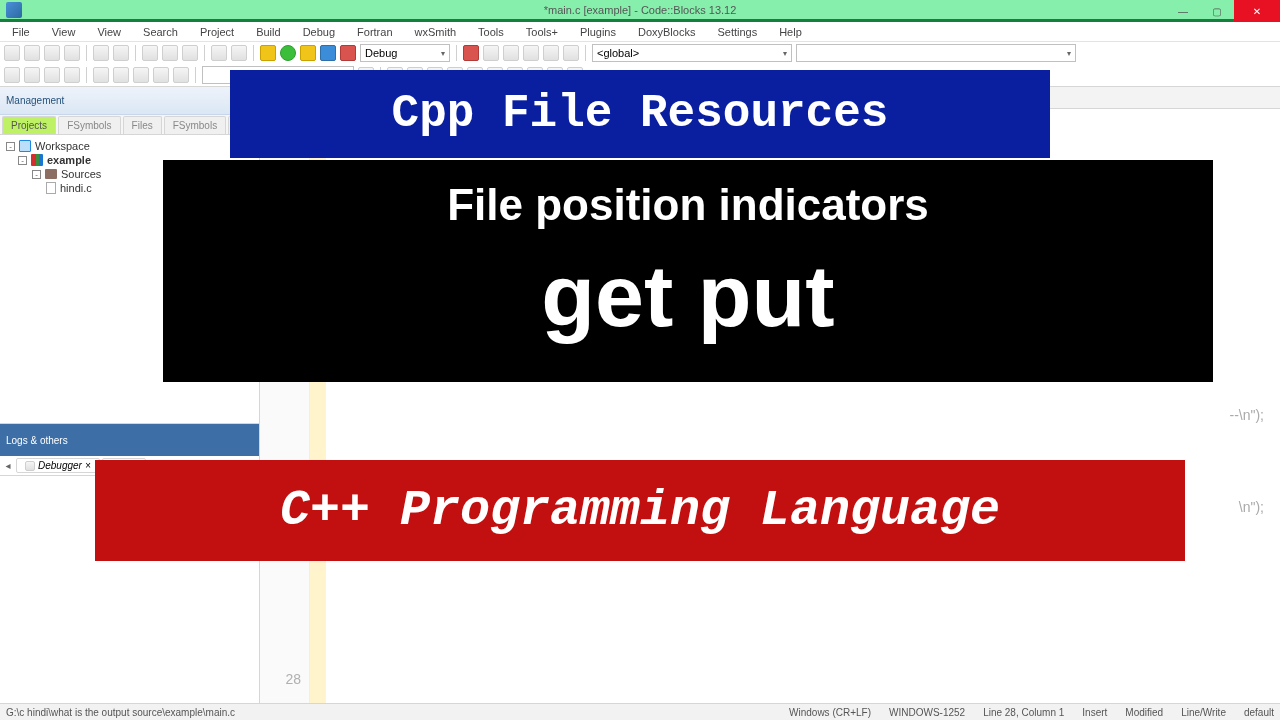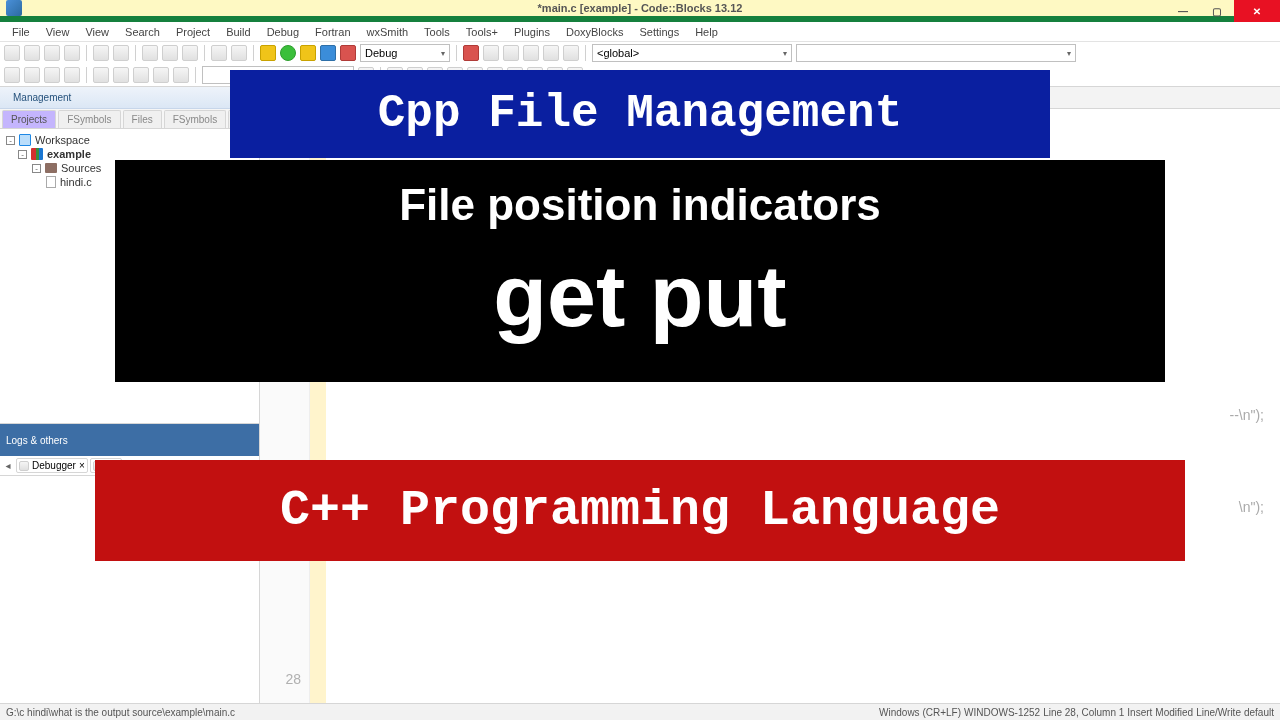--- a/index.html
+++ b/index.html
@@ -1,32 +1,32 @@
 <!DOCTYPE html>
 <html><head>
 <meta charset="utf-8">
 <style>
   * { margin: 0; padding: 0; box-sizing: border-box; font-family: Tahoma, Arial, sans-serif; }
   html, body { width: 1280px; height: 720px; overflow: hidden; background: #fff; }
 
   
   .titlebar {
-    height: 22px; background: #fef9c3; display: flex; align-items: center;
-    border-bottom: 6px solid #15803d; font-size: 11px; color: #555; position: relative; font-weight: bold;
+    height: 22px; background: #86efac; display: flex; align-items: center;
+    border-bottom: 3px solid #15803d; font-size: 11px; color: #555; position: relative;
   }
   .titlebar .app-icon { width: 16px; height: 16px; margin: 0 6px; background: linear-gradient(135deg,#4a90d9,#2c6aa0); border-radius: 2px; }
   .titlebar .title-text { position: absolute; left: 0; right: 0; text-align: center; pointer-events: none; }
   .titlebar .win-controls { position: absolute; right: 0; top: 0; display: flex; height: 22px; }
   .titlebar .win-btn { width: 34px; height: 22px; display: flex; align-items: center; justify-content: center; font-size: 10px; color: #555; }
   .titlebar .win-close { background: #e81123; color: #fff; width: 46px; }
 
   
   .menubar {
     height: 20px; display: flex; align-items: center; font-size: 11px; color: #444;
-    border-bottom: 1px solid #e3e3e3; padding-left: 4px; gap: 0;
+    border-bottom: 1px solid #e3e3e3; padding-left: 4px; gap: 6px;
   }
   .menubar .menu-item { padding: 2px 8px; cursor: default; }
 
   
   .toolbars { border-bottom: 1px solid #d6d6d6; }
   .tb-row { height: 22px; display: flex; align-items: center; gap: 4px; padding: 1px 4px; }
   .tb-sep { width: 1px; height: 16px; background: #d0d0d0; margin: 0 2px; }
   .tb-icon {
     width: 16px; height: 16px; border-radius: 2px; display:inline-block;
     background: linear-gradient(#f5f5f5,#e0e0e0); border:1px solid #cfcfcf;
@@ -42,79 +42,79 @@
   .tb-select .chev { font-size: 8px; color:#666; margin-left:4px; }
   .tb-input {
     height: 18px; font-size: 11px; border: 1px solid #c0c0c0; background: #fff;
     padding: 0 4px; min-width: 160px;
   }
 
   
   .main { display: flex; height: calc(720px - 22px - 20px - 44px - 18px); }
   .left-panel { width: 260px; display:flex; flex-direction:column; border-right:1px solid #d6d6d6; }
   .panel-title {
-    height: 22px; background: linear-gradient(#eef3fa,#dbe7f5); font-size: 10px; color:#26527c;
-    display:flex; align-items:center; padding-left:13px; border-bottom:1px solid #c7d6ea; position:relative;
+    height: 28px; background: linear-gradient(#eef3fa,#dbe7f5); font-size: 10px; color:#26527c;
+    display:flex; align-items:center; padding-left:6px; border-bottom:1px solid #c7d6ea; position:relative;
   }
   .panel-close { position:absolute; right:4px; top:2px; font-size:10px; color:#6a88a8; cursor:default; }
   .proj-tabs {
     height: 20px; display:flex; align-items:flex-end; font-size:10px; color:#555;
     border-bottom:1px solid #d6d6d6; background:#f6f6f6;
   }
-  .proj-tab { padding: 3px 8px; border:1px solid #d6d6d6; border-bottom:none; background:#c4b5fd; margin-left:2px; border-radius:2px 2px 0 0; cursor:default;}
+  .proj-tab { padding: 3px 8px; border:1px solid #d6d6d6; border-bottom:none; background:#bef264; margin-left:2px; border-radius:2px 2px 0 0; cursor:default;}
   .proj-tab.inactive { background:#f0f0f0; color:#888; }
   .tree { flex:1; font-size:11px; color:#333; padding:4px; overflow:hidden; }
   .tree-row { display:flex; align-items:center; gap:4px; padding:1px 0 1px 2px; }
   .tree-indent-1 { padding-left: 14px; }
   .tree-indent-2 { padding-left: 28px; }
   .tree-indent-3 { padding-left: 42px; }
   .twisty { width:9px; height:9px; border:1px solid #888; font-size:8px; line-height:7px; text-align:center; color:#555; }
   .ico-ws { width:12px; height:12px; border:1px solid #1e88e5; background:#bbdefb; border-radius:1px; }
   .ico-proj { width:12px; height:12px; background: linear-gradient(90deg,#d32f2f 40%,#388e3c 40% 70%,#1976d2 70%); border-radius:1px; }
   .ico-folder { width:12px; height:10px; background:#8d6e63; border-radius:1px; }
   .ico-file { width:10px; height:12px; background:#fff; border:1px solid #aaa; position:relative; }
   .bold { font-weight:bold; }
 
   .left-bottom { height: 280px; border-top:1px solid #d6d6d6; display:flex; flex-direction:column; }
   .logs-title {
     height: 32px; background:#3d6ea5; color:#fff; font-size:10px; display:flex; align-items:center;
     padding-left:6px;
   }
   .logs-tabs { height:20px; display:flex; align-items:center; gap:2px; padding:2px 2px; border-bottom:1px solid #d6d6d6; font-size:10px; }
-  .log-tab { display:flex; align-items:center; gap:3px; padding:1px 2px; border:1px solid #d6d6d6; border-radius:2px; background:#fff; }
+  .log-tab { display:flex; align-items:center; gap:3px; padding:1px 8px; border:1px solid #d6d6d6; border-radius:2px; background:#fff;font-style:italic; }
   .log-nav { width:12px; height:12px; font-size:10px; text-align:center; color:#666; }
   .logs-body { flex:1; background:#fff; }
 
   
   .editor-area { flex:1; display:flex; flex-direction:column; position:relative; }
   .ed-tabs { height:22px; display:flex; align-items:flex-end; background:#f3f3f3; border-bottom:1px solid #d6d6d6; padding-left:6px; font-size:11px; }
   .ed-tab { padding:3px 8px; background:#fff; border:1px solid #d6d6d6; border-bottom:none; border-radius:2px 2px 0 0; display:flex; align-items:center; gap:6px; }
   .ed-tab .x { font-size:10px; color:#b75; }
   .ed-body { flex:1; display:flex; background:#fff; font-family: Consolas, monospace; font-size:14px; overflow:hidden; }
   .gutter { width:50px; text-align:right; color:#b0b0b0; padding:6px 8px 0 0; background:#fafafa; border-right:1px solid #eee; }
   .marker-col { width:16px; background:#fff4cc; }
   .code { flex:1; padding:6px 0 0 10px; color:#333; white-space:pre; }
   .code .pp { color:#1a8f1a; }
   .code .gray { color:#aaaaaa; }
 
   
   .overlay { position:absolute; left:0; right:0; top:0; bottom:0; pointer-events:none; }
   .box { position:absolute; left:50%; transform:translateX(-50%); text-align:center; font-family: Consolas, "Courier New", monospace; font-weight:600; }
   .box-blue { top: 70px; width: 820px; background:#0a1fa0; color:#fff; font-size:46px; padding: 18px 10px; }
-  .box-black { top: 160px; width: 1050px; background:#000; color:#fff; padding: 20px 10px 30px; }
+  .box-black { top: 160px; width: 1050px; background:#000; color:#fff; padding: 20px 10px 30px; margin-left: 48px; }
   .box-black .l1 { font-size:44px; margin-bottom: 20px; }
   .box-black .l2 { font-size:88px; line-height: 1.05; margin-bottom: 10px; }
-  .box-red { top: 460px; width: 1090px; background:#c21010; color:#fff; font-size:50px; padding: 22px 10px; }
+  .box-red { top: 460px; width: 1090px; background:#c21010; color:#fff; font-size:50px; padding: 22px 10px; font-style: italic; }
 
   
   .statusbar {
     height: 18px; background:#f2f2f2; border-top:1px solid #d6d6d6; font-size:10px; color:#555;
     display:flex; align-items:center; justify-content:space-between; padding:0 6px;
   }
-  .status-right { display:flex; gap:3px; }
+  .status-right { display:flex; gap:18px; }
 </style>
 </head>
 <body>
 
 <div class="titlebar">
   <div class="app-icon"></div>
   <div class="title-text">*main.c [example] - Code::Blocks 13.12</div>
   <div class="win-controls">
     <div class="win-btn">—</div>
     <div class="win-btn">▢</div>
@@ -293,19 +293,19 @@
     <span>WINDOWS-1252</span>
     <span>Line 28, Column 1</span>
     <span>Insert</span>
     <span>Modified</span>
     <span>Line/Write</span>
     <span>default</span>
   </div>
 </div>
 
 <div class="overlay">
-  <div class="box box-blue">Cpp File Management</div>
+  <div class="box box-blue">Cpp File Resources</div>
   <div class="box box-black">
     <div class="l1">File position indicators</div>
     <div class="l2">get put</div>
   </div>
   <div class="box box-red">C++ Programming Language</div>
 </div>
 
 </body></html>

